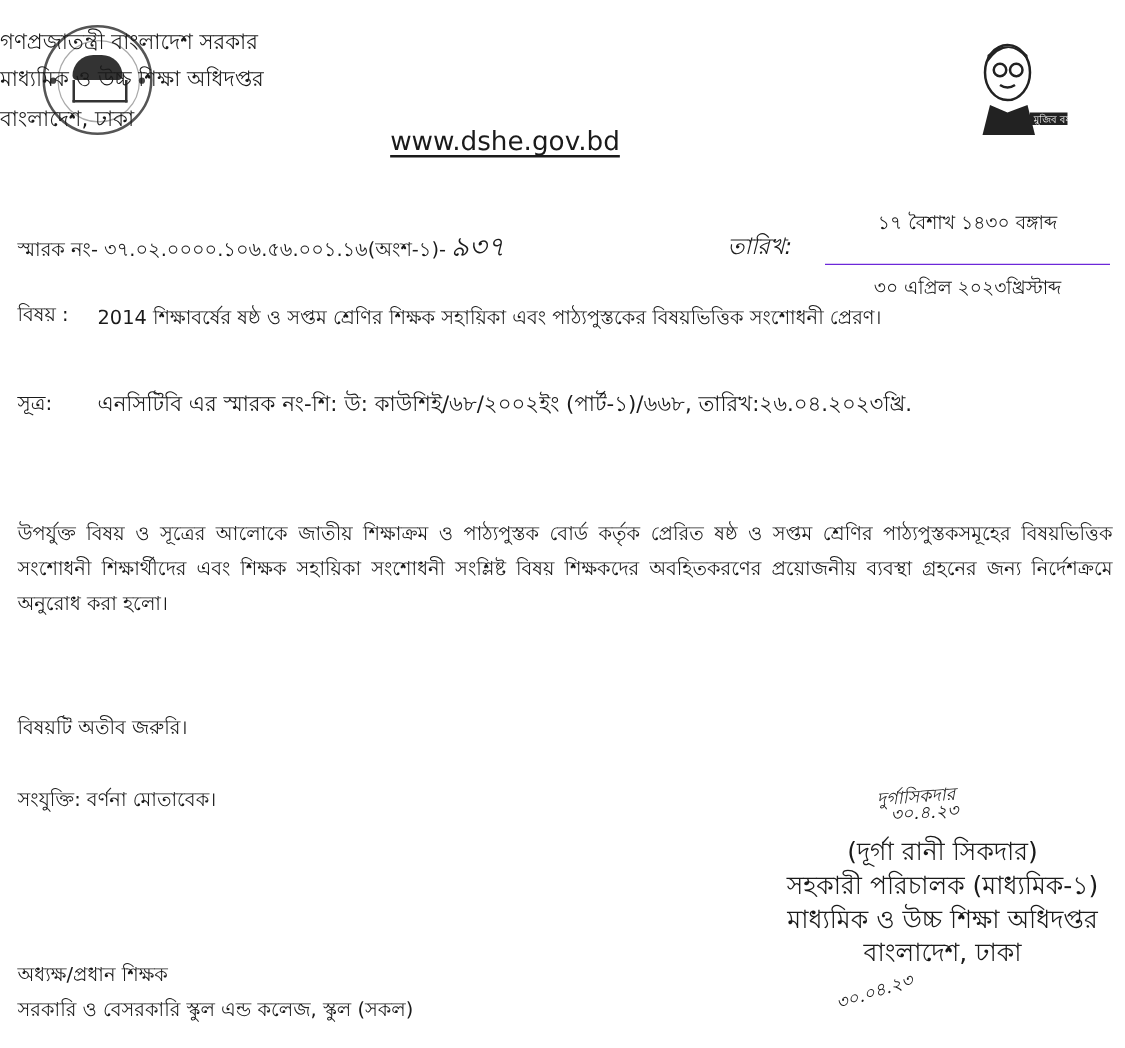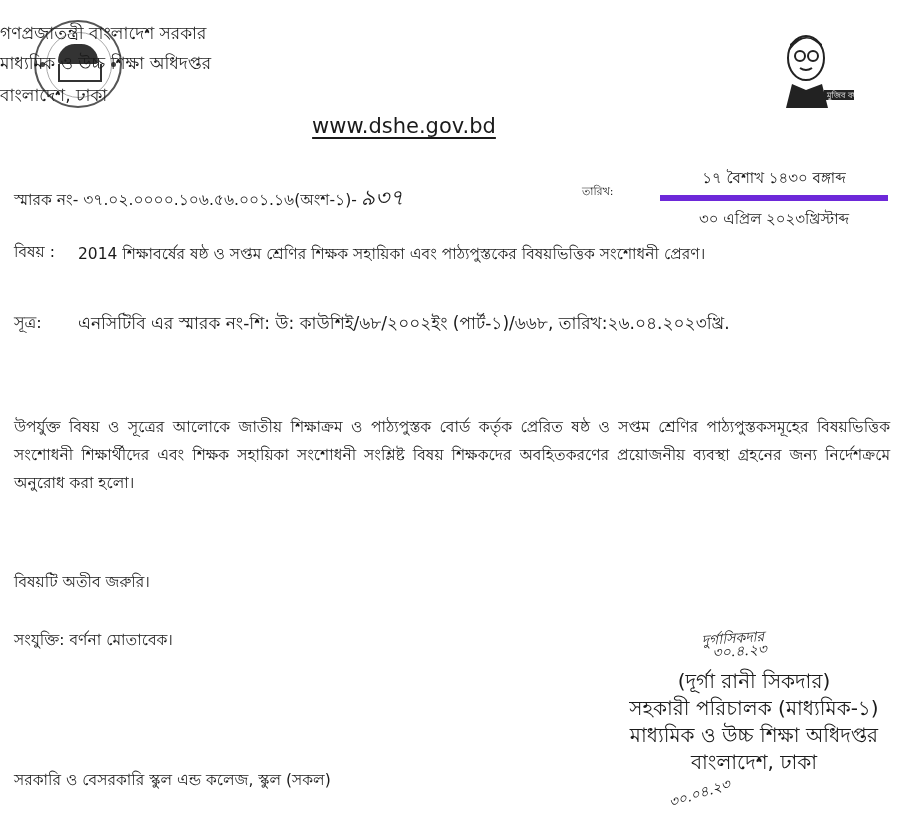--- a/index.html
+++ b/index.html
@@ -27,29 +27,29 @@
       background:#333;
     }
     .seal-dot { position:absolute; width:5px; height:5px; border-radius:50%; background:#444; top:40px; }
     .portrait {
       left:778px; top:28px; width:70px; height:76px;
     }
     .header-line {
       left:0; width:900px; font-size:17px; color:#1a1a1a;
     }
     .website {
-      left:0; width:808px; text-align:center; top:114px; font-size:21px;
+      left:0; width:808px; text-align:center; top:101px; font-size:21px;
       font-family:"DejaVu Sans", sans-serif;
     }
     .website span { text-decoration:underline; text-underline-offset:4px; }
     .memo { left:14px; top:180px; font-size:15.5px; }
     .memo-hand { font-family:"DejaVu Serif", serif; font-style:italic; font-size:22px; margin-left:4px; }
-    .date-label { left:582px; top:183px; font-size:11px; }
+    .date-label { left:582px; top:183px; font-size:18px;font-style:italic; }
     .date-box { left:660px; top:166px; width:228px; text-align:center; font-size:15px; }
-    .date-box .top { padding-bottom:4px; border-bottom:6px solid #6d28d9; }
+    .date-box .top { padding-bottom:20px; border-bottom:1px solid #6d28d9; }
     .date-box .bottom { padding-top:6px; }
     .subj-label { left:14px; top:240px; font-size:15.5px; }
     .subj-text { left:78px; top:240px; width:810px; font-size:15.5px; line-height:28px; }
     .ref-label { left:14px; top:310px; font-size:16px; }
     .ref-text { left:78px; top:310px; font-size:17px; }
     .body-para {
       left:14px; top:413px; width:876px; font-size:15.5px; line-height:28px; text-align:justify;
     }
     .urgent { left:14px; top:570px; font-size:15.5px; }
     .attach { left:14px; top:628px; font-size:15.5px; }
@@ -116,14 +116,15 @@
   <div>(দূর্গা রানী সিকদার)</div>
   <div>সহকারী পরিচালক (মাধ্যমিক-১)</div>
   <div>মাধ্যমিক ও উচ্চ শিক্ষা অধিদপ্তর</div>
   <div>বাংলাদেশ, ঢাকা</div>
 </div>
 <div class="abs sig2">
   <span>৩০.০৪.২৩</span>
 </div>
 
 <div class="abs recipient">
+  <div>অধ্যক্ষ/প্রধান শিক্ষক</div>
   <div>সরকারি ও বেসরকারি স্কুল এন্ড কলেজ, স্কুল (সকল)</div>
 </div>
 
 </body></html>

